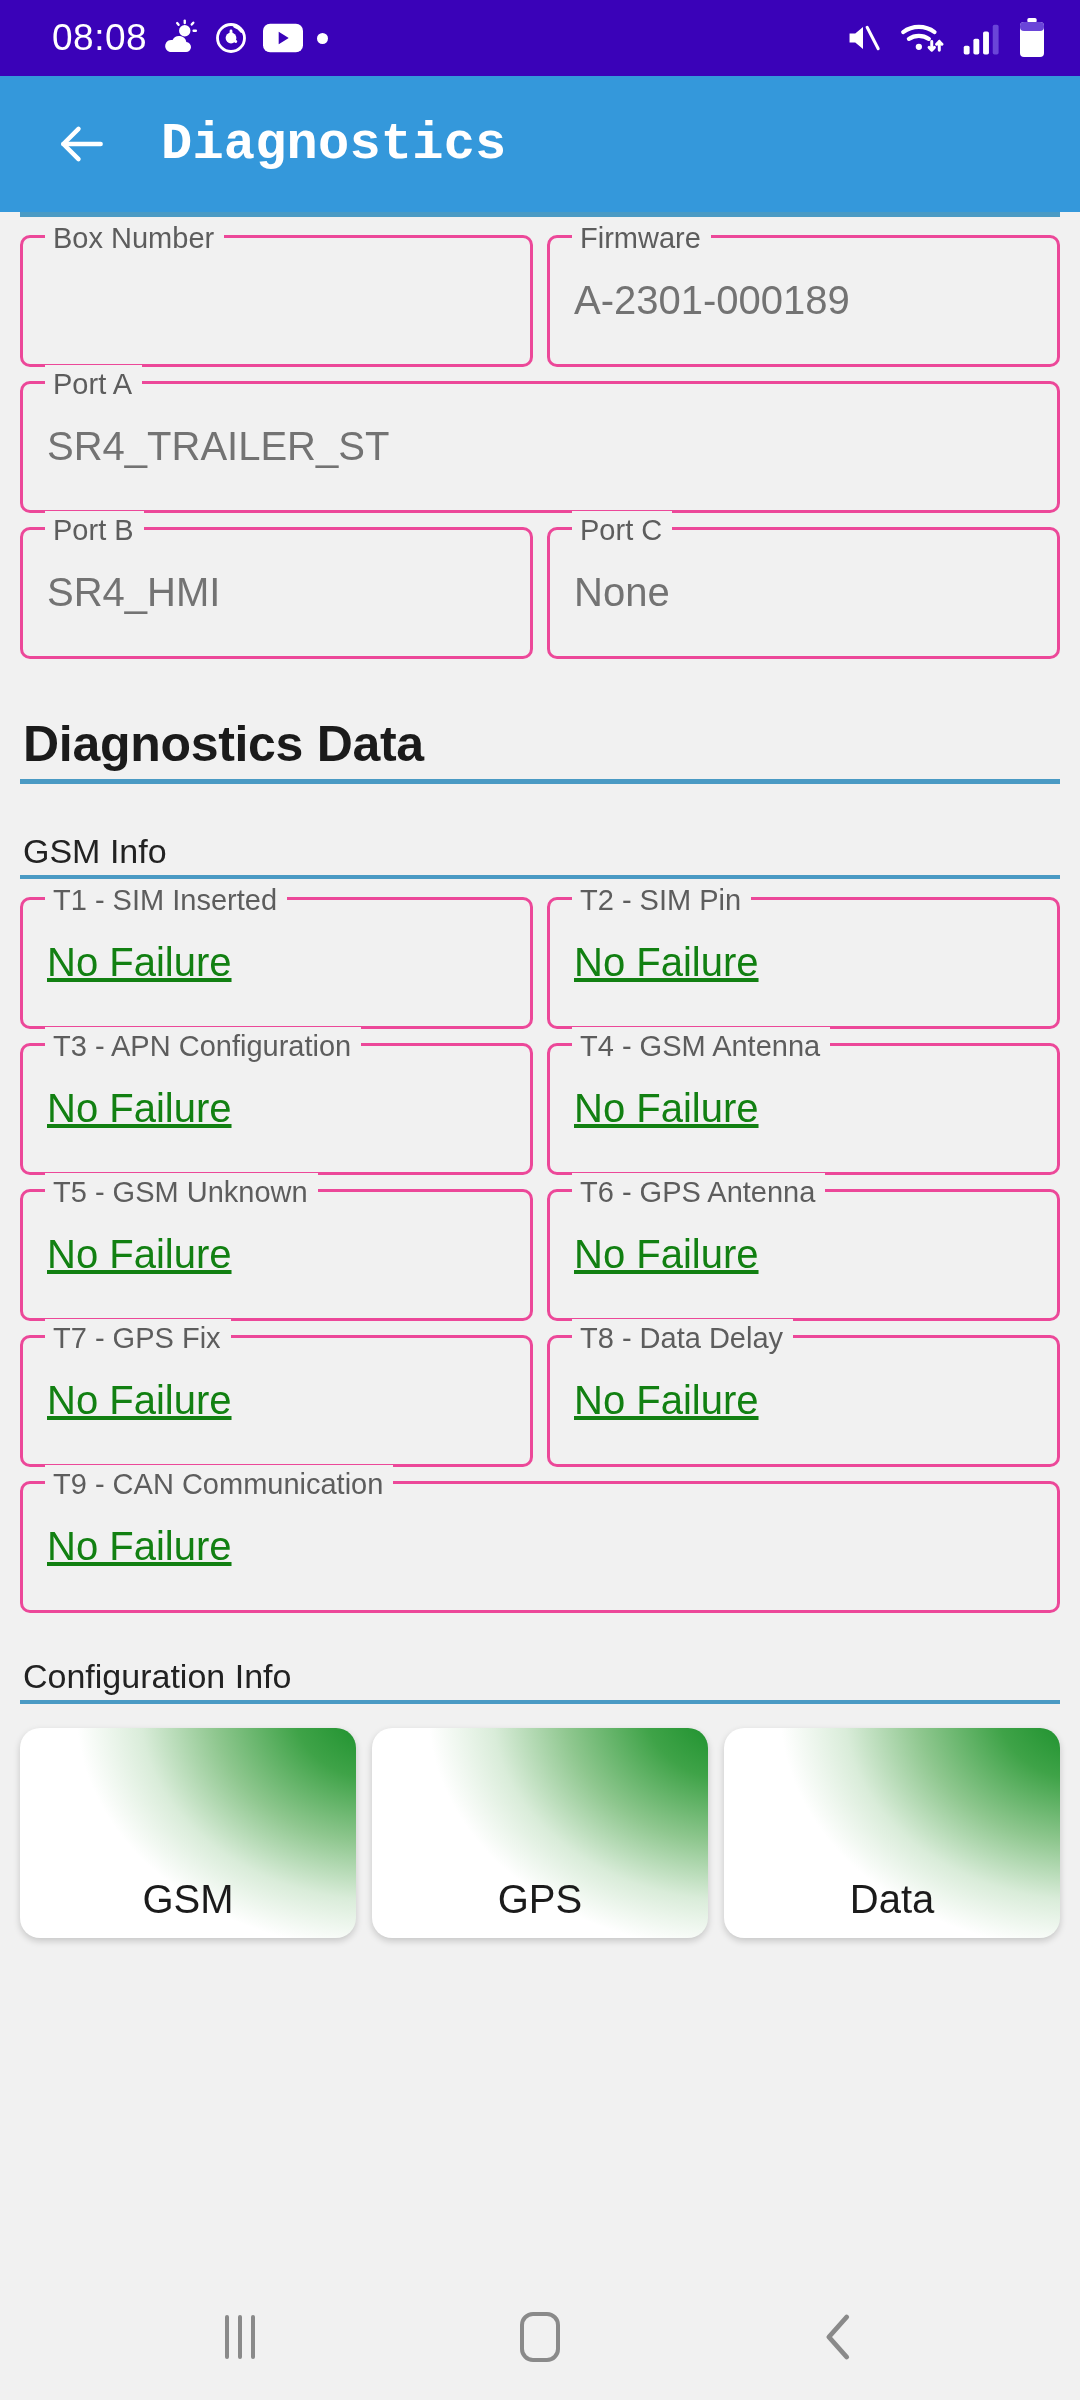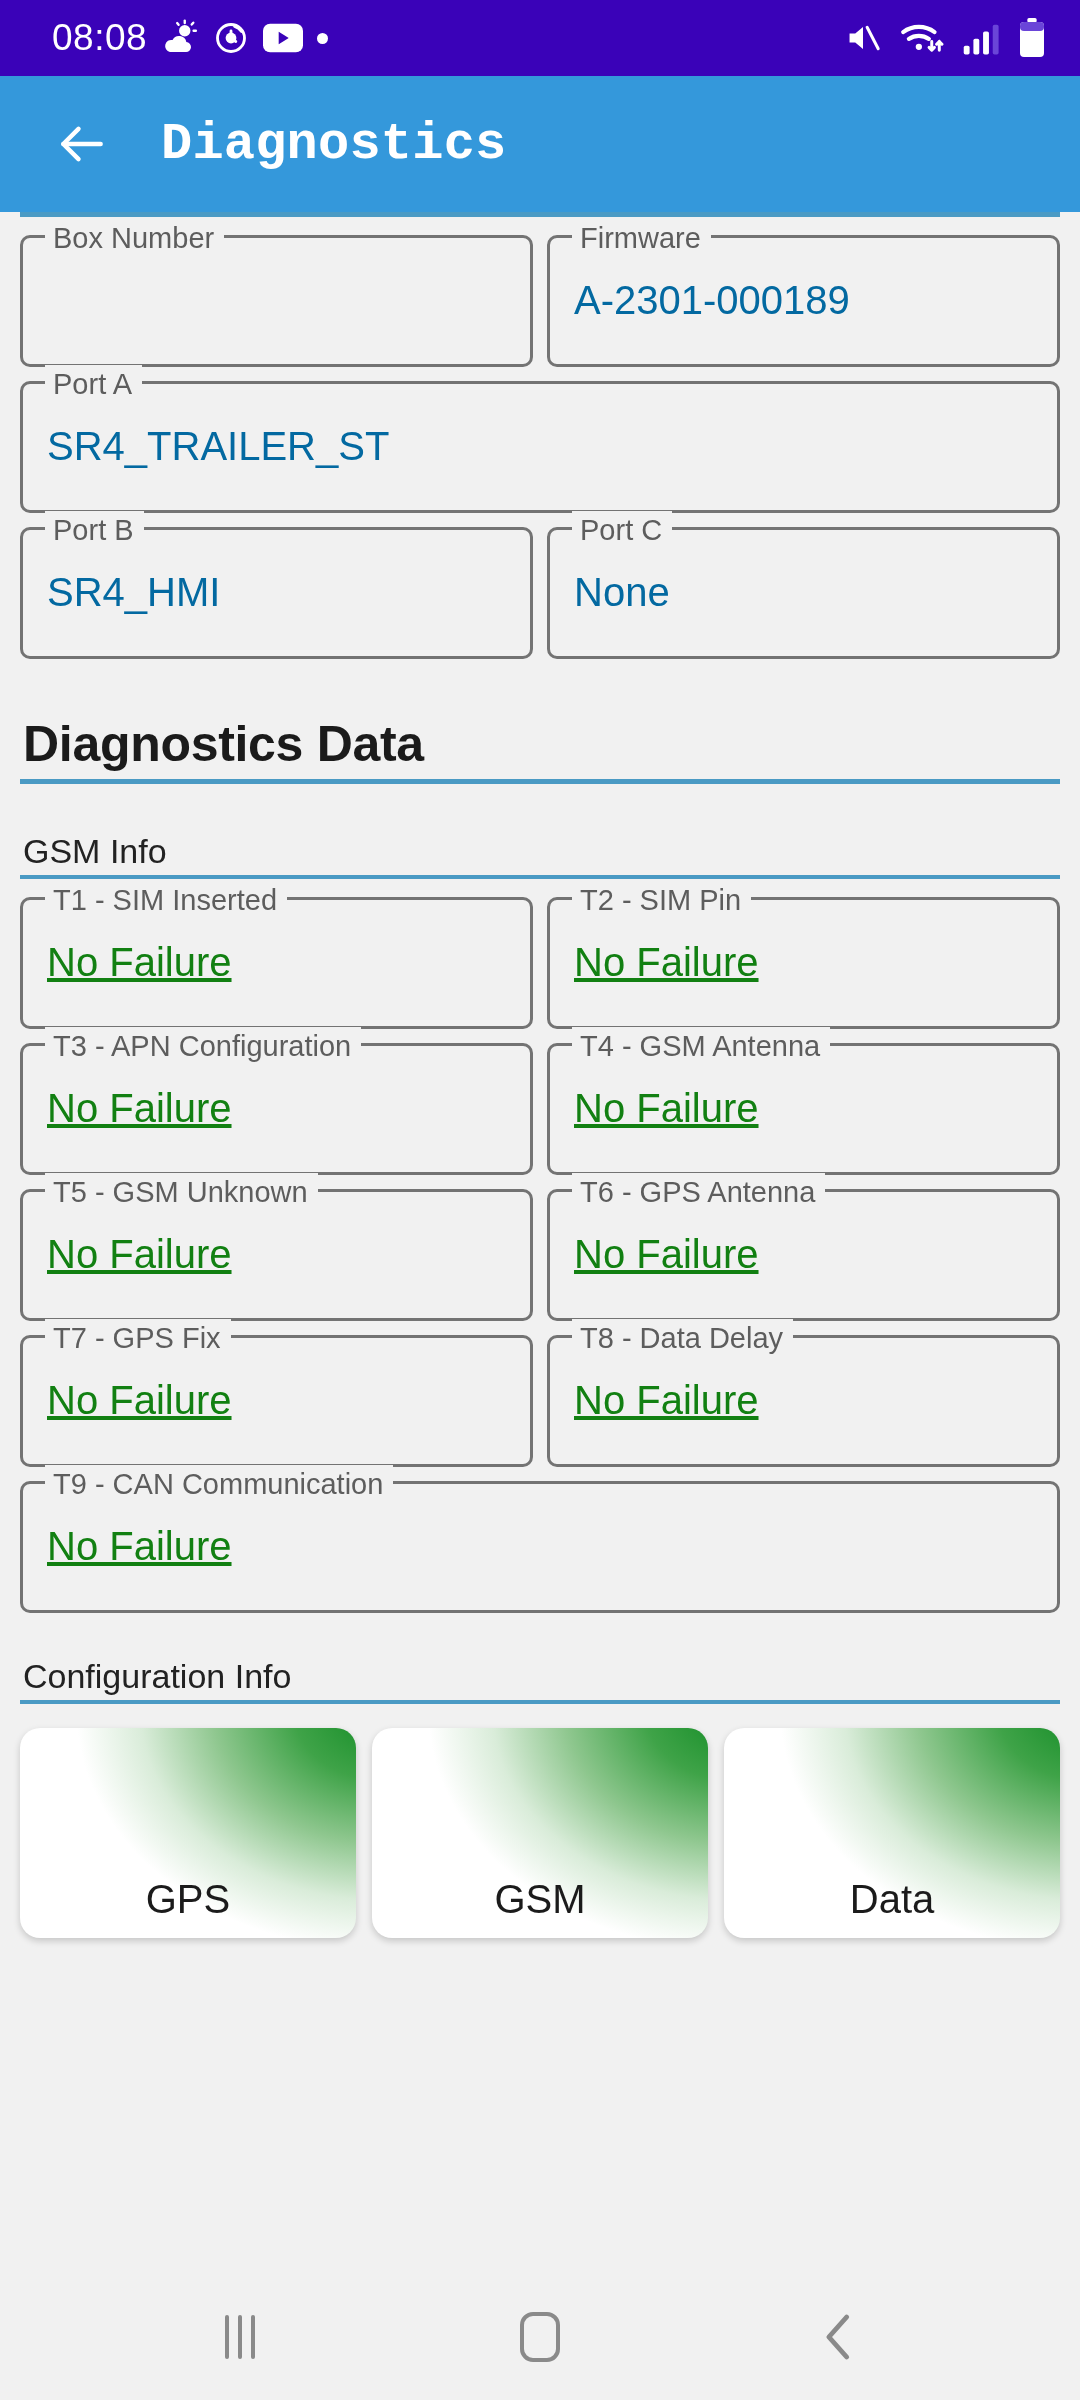--- a/index.html
+++ b/index.html
@@ -45,32 +45,32 @@
     font-size:34px; font-weight:400; color:#222;
     padding:30px 0 4px 3px;
   }
   .rule { height:5px; background:#4a9ac4; width:100%; margin-bottom:18px; }
   .rule.thin { height:4px; }
 
   
   .row { display:flex; gap:14px; margin-bottom:14px; }
   .field {
     position:relative; flex:1 1 0; min-width:0;
-    border:3px solid #737373; border-radius:10px;
+    border:3px solid #ec4899; border-radius:10px;
     height:132px; padding:34px 20px 0 24px;
     background:#f1f1f1;
   }
   .field.full { flex:1 1 100%; }
   .field-label {
     position:absolute; top:-19px; left:22px;
     background:#f1f1f1; padding:0 10px 0 8px;
     font-size:29px; color:#5d5d5d; line-height:38px; white-space:nowrap;
   }
   .field-value {
-    font-size:40px; color:#0369a1; line-height:56px;
+    font-size:40px; color:#737373; line-height:56px;
     white-space:nowrap; overflow:hidden;
   }
   .field-value.red { color:#b5123e; }
   .field-value.green { color:#128012;text-decoration:underline; }
 
   
   .cards { display:flex; gap:16px; margin-top:24px; }
   .card {
     flex:1 1 0; height:210px; border-radius:20px;
     background:
@@ -249,24 +249,24 @@
         <span class="field-label">T9 - CAN Communication</span>
         <div class="field-value green">No Failure</div>
       </div>
     </div>
 
     <div class="h-sub">Configuration Info</div>
     <div class="rule thin"></div>
 
     <div class="cards">
       <div class="card">
+        <div class="card-label">GSM</div>
+      </div>
+      <div class="card">
         <div class="card-label">GPS</div>
-      </div>
-      <div class="card">
-        <div class="card-label">GSM</div>
       </div>
       <div class="card">
         <div class="card-label">Data</div>
       </div>
     </div>
 
   </div>
 
   <div class="navbar">
     <div class="nav-btn">

